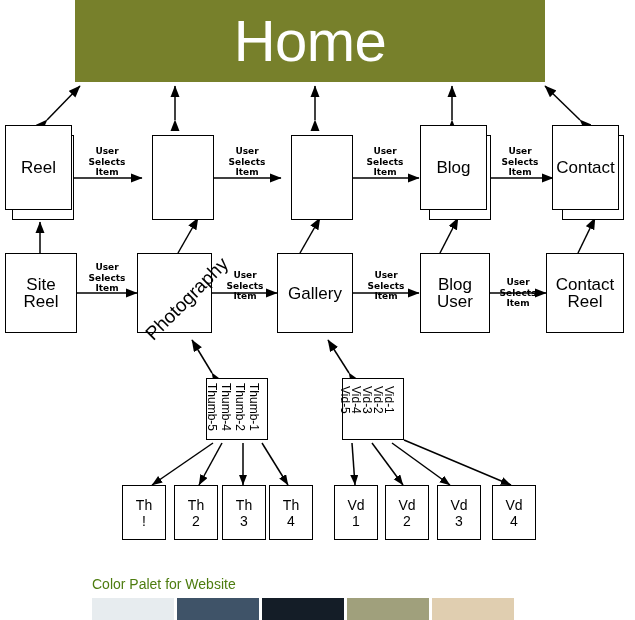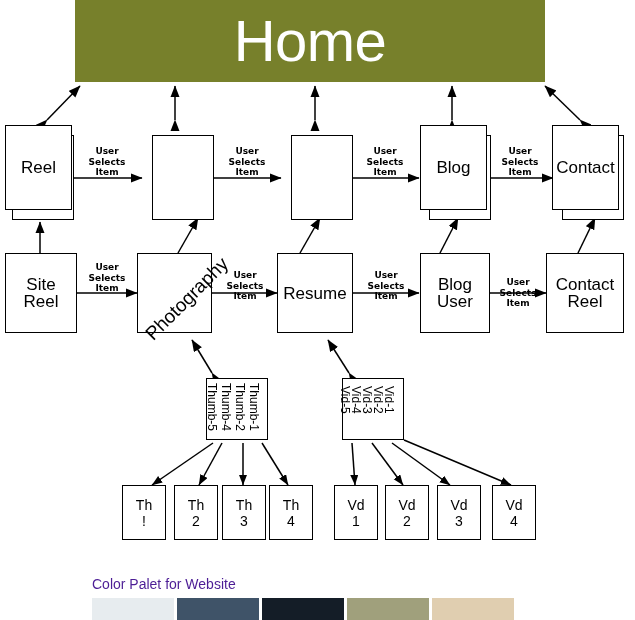--- a/index.html
+++ b/index.html
@@ -53,21 +53,21 @@
   
   .cap{
     position:absolute;z-index:6;text-align:center;
     font-size:9px;line-height:10.5px;font-weight:700;color:#000;
     font-family:"DejaVu Sans",sans-serif;width:46px;
   }
 
   
   .palette-title{
     position:absolute;left:92px;top:576px;
-    font-size:14px;line-height:16px;color:#4c1d95;
+    font-size:14px;line-height:16px;color:#4d7c0f;
   }
   .sw{position:absolute;top:598px;height:22px;width:82px;}
 
   svg.arrows{position:absolute;left:0;top:0;width:635px;height:620px;z-index:2;}
 </style>
 </head>
 <body>
 
 <div id="stage">
 
@@ -179,21 +179,21 @@
     <span>Site</span>
     <span>Reel</span>
   </div>
 
   <div class="node" style="left:137px;top:253px;width:75px;height:80px;"></div>
   <div class="rot-wrap" style="left:142px;top:330px;width:1px;height:1px;">
     <div class="diag">Photography</div>
   </div>
 
   <div class="node" style="left:277px;top:253px;width:76px;height:80px;">
-    <span>Resume</span>
+    <span>Gallery</span>
   </div>
 
   <div class="node" style="left:420px;top:253px;width:70px;height:80px;flex-direction:column;">
     <span>Blog</span>
     <span>User</span>
   </div>
 
   <div class="node" style="left:546px;top:253px;width:78px;height:80px;flex-direction:column;">
     <span>Contact</span>
     <span>Reel</span>

